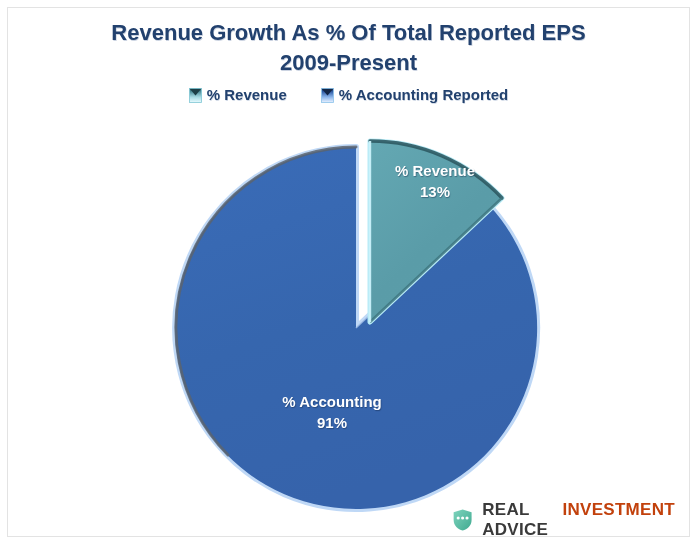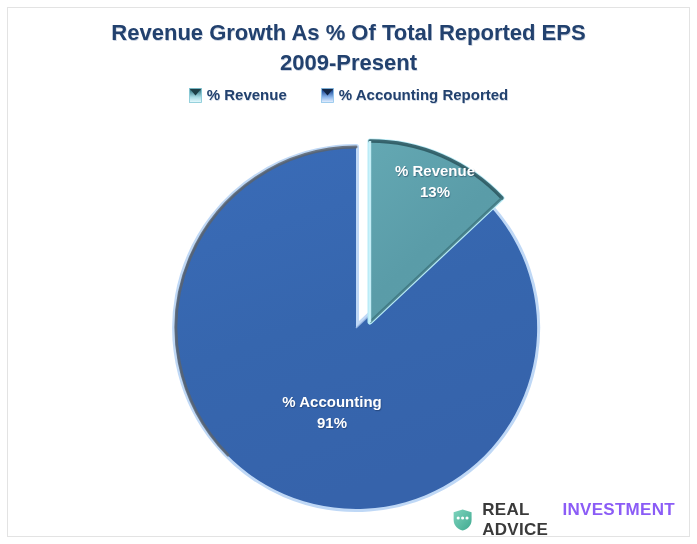--- a/index.html
+++ b/index.html
@@ -94,21 +94,21 @@
     display: flex;
     align-items: center;
     gap: 9px;
   }
   #brand-text {
     font-size: 17px;
     font-weight: bold;
     letter-spacing: 0.3px;
     color: #3a3a3a;
   }
-  #brand-text .mid { color: #8b5cf6; padding-left: 28px; }
+  #brand-text .mid { color: #c2410c; padding-left: 28px; }
 </style>
 </head>
 <body>
 
 <div id="chart-frame">
 
   <div id="frame-border"></div>
 
   <div id="chart-title">
     <span>Revenue Growth As % Of Total Reported EPS</span>

